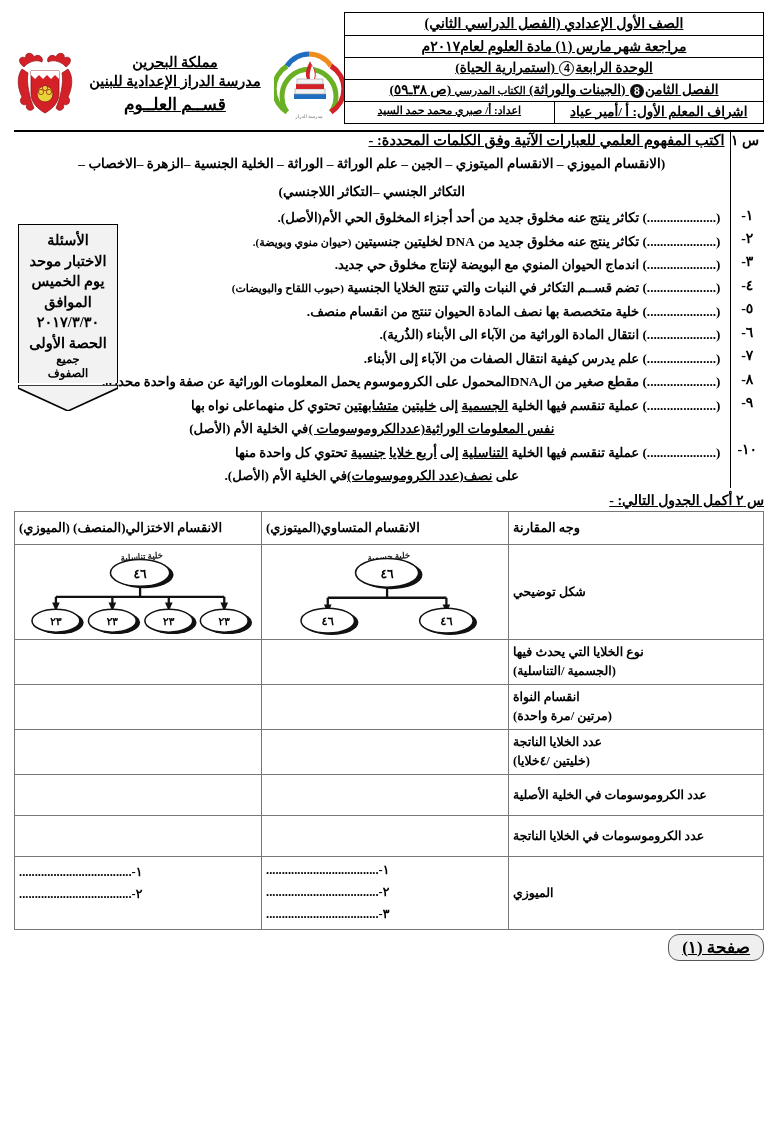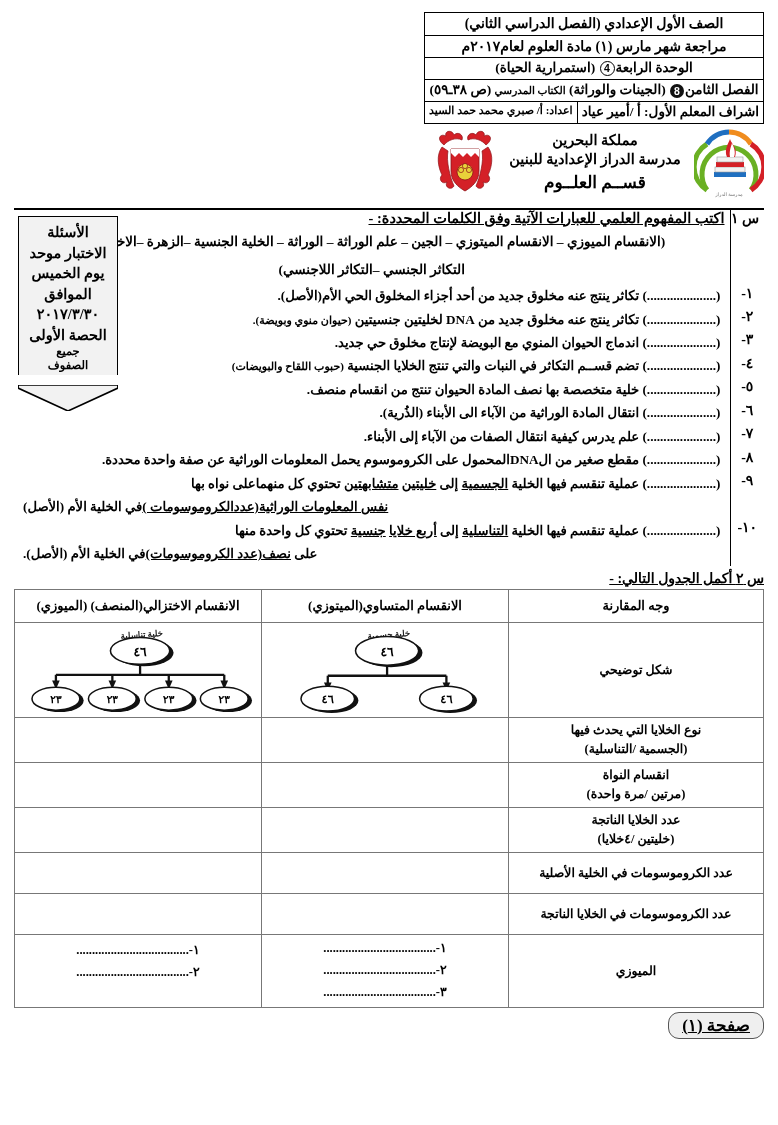--- a/index.html
+++ b/index.html
@@ -15,24 +15,25 @@
   .page{
     position:relative;
     width:778px;height:1125px;
     box-sizing:border-box;
     padding:12px 14px 0 14px;
   }
 
   
   .header{
     display:flex;
-    flex-direction:column;
+    flex-direction:row;
     width:750px;
     margin:0 auto;
-    align-items:flex-start;
+    align-items:flex-end;
+    text-decoration:underline;
   }
   .hdr-left{          
     width:330px;
     display:flex;
     flex-direction:row;
     align-items:center;
     justify-content:center;
     gap:4px;
     position:relative;
   }
@@ -129,28 +130,28 @@
   }
   .qline{
     font-size:13.2px;
     font-weight:bold;
     line-height:1.55;
     text-align:right;
     padding:1.5px 4px;
   }
   .qline .blank{letter-spacing:0px;}
   .qline u{text-decoration:underline;}
-  .qline.center2{text-align:left;}
+  .qline.center2{text-align:center;}
   .tiny{font-size:11px;}
   .ltr{direction:ltr;unicode-bidi:embed;display:inline-block;}
 
   
   .banner{
     position:absolute;
-    left:18px;top:216px;
+    left:18px;top:224px;
     width:100px;
     background:#f2f2f2;
     border:1.6px solid #000;
     border-bottom:none;
     text-align:center;
     font-weight:bold;
     font-size:14.5px;
     line-height:1.42;
     padding:5px 2px 2px 2px;
     z-index:5;
@@ -174,21 +175,21 @@
     padding-bottom:2px;
   }
   table.cmp{
     width:750px;margin:0 auto;
     border-collapse:collapse;
     table-layout:fixed;
     border:1.4px solid #000;
   }
   table.cmp th, table.cmp td{
     border:1px solid #777;
-    text-align:center;
+    text-align:left;
     vertical-align:middle;
     font-size:12.5px;
     font-weight:bold;
     padding:3px 4px;
   }
   table.cmp th{font-weight:bold;font-size:13px;padding:8px 4px;}
   .illu-label{font-size:17px;font-weight:bold;}
   .two-line{line-height:1.5;}
   .dots-cell{
     text-align:right;

